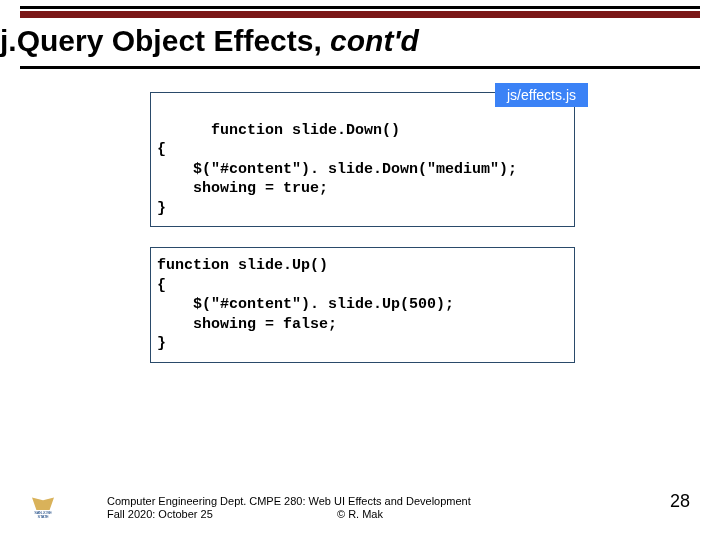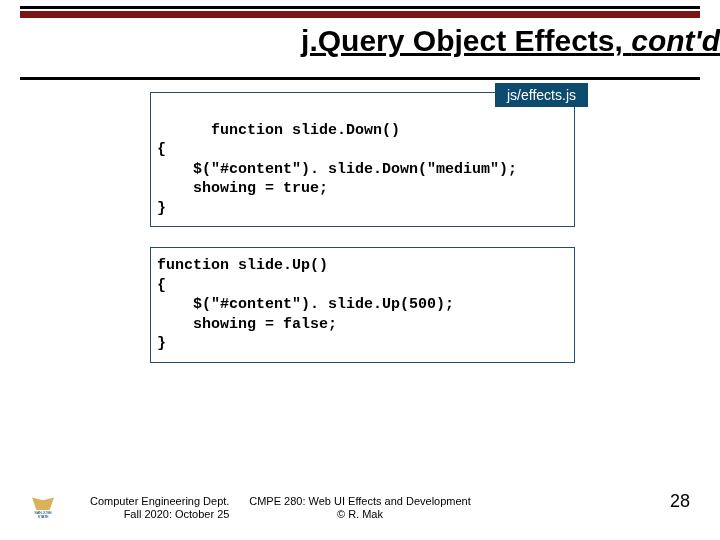--- a/index.html
+++ b/index.html
@@ -15,23 +15,22 @@
     padding-top: 6px;
   }
   .stripe {
     height: 6px;
   }
   .stripe-top { background: #000000; margin: 0 20px 2px 20px; height: 3px;}
   .stripe-mid { background: #7a1616; margin: 0 20px 4px 20px; height: 7px;}
   .title {
     font-size: 30px;
     color: #000;
-    text-align: right;
-    padding: 2px 0 19px 0;
-    text-decoration: underline;
+    text-align: left;
+    padding: 2px 0 8px 0;
   }
   .title .italic { font-style: italic; }
   .underline { border-bottom: 3px solid #000; margin: 0 20px 0 20px; height:0;}
   .content-area {
     position: absolute;
     top: 80px;
     left: 0; right: 0; bottom: 40px;
   }
   .codebox-wrap {
     position: absolute;
@@ -48,21 +47,21 @@
     line-height: 1.30;
     white-space: pre;
     color: #000;
     position: relative;
   }
   .codebox + .codebox { margin-top: 20px; }
   .file-tag {
     position: absolute;
     right: -14px;
     top: -10px;
-    background: #0c4a6e;
+    background: #3b82f6;
     color: #fff;
     font-family: Arial, sans-serif;
     font-size: 14px;
     font-weight: normal;
     padding: 3px 12px 3px 12px;
   }
   .footer {
     position: absolute;
     bottom: 12px;
     left: 0; right: 0;
@@ -88,26 +87,25 @@
   .logo-text {
     font-size: 4px;
     color: #0a3a7a;
     text-align: center;
     line-height: 1;
     margin-top: 1px;
     letter-spacing: -0.3px;
   }
   .dept {
     position: absolute;
-    left: 90px;
+    left: 107px;
     bottom: 6px;
     font-size: 11px;
     color: #000;
     line-height: 1.25;
-    text-align: right;
   }
   .center-foot {
     position: absolute;
     left: 50%;
     transform: translateX(-50%);
     bottom: 6px;
     font-size: 11px;
     color: #000;
     text-align: center;
     line-height: 1.25;

